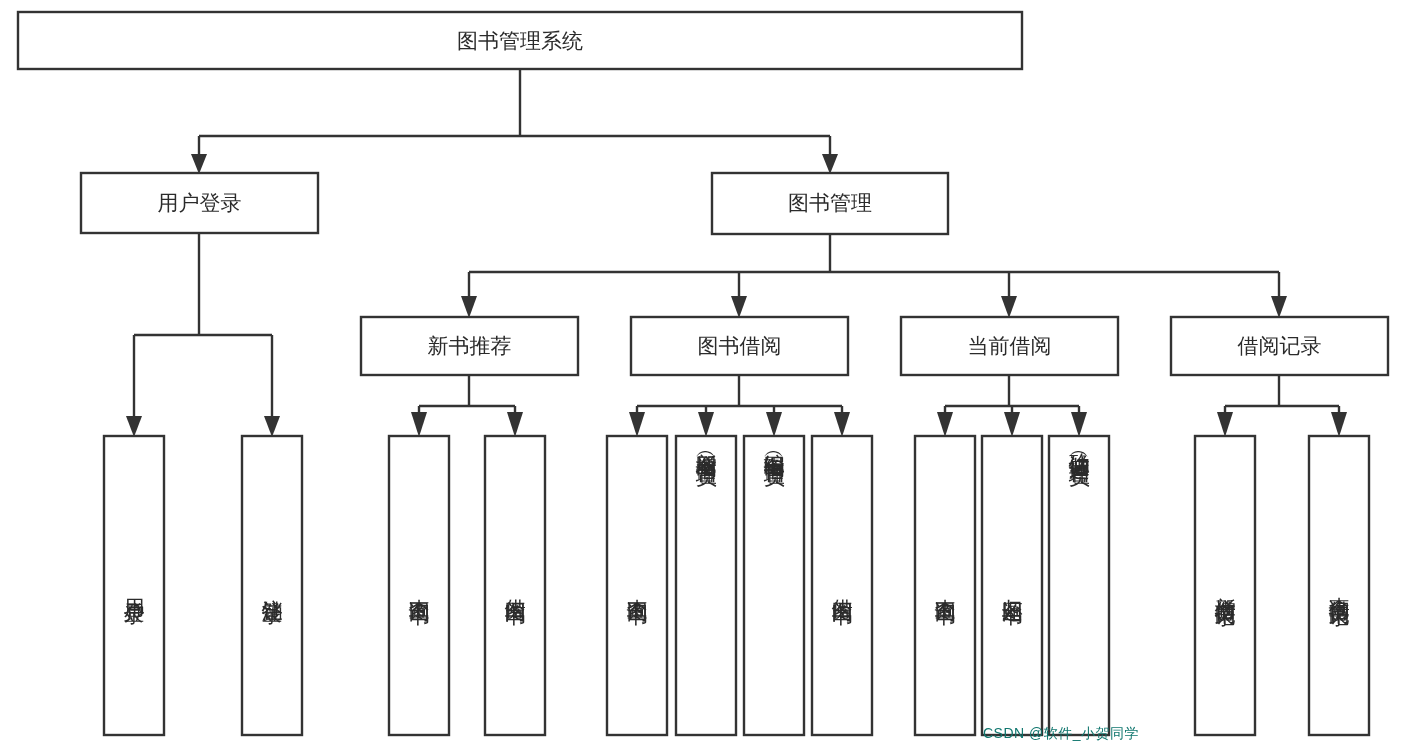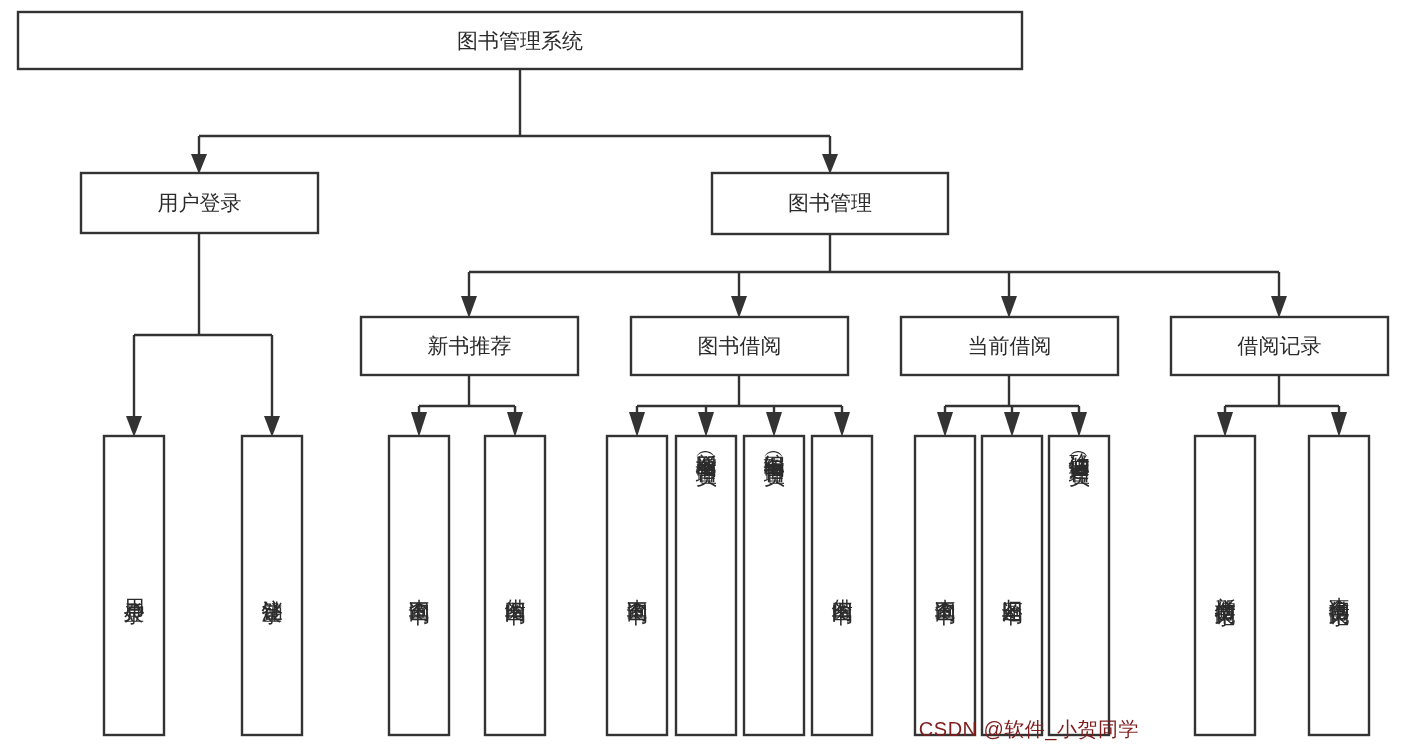--- a/index.html
+++ b/index.html
@@ -65,22 +65,22 @@
     letter-spacing: 2px;
     color: #2b2b2b;
     white-space: nowrap;
     text-align: center;
   }
   .watermark {
     position: absolute;
     right: 14px;
     bottom: 4px;
     font-family: "Liberation Sans", "DejaVu Sans", sans-serif;
-    font-size: 20px;
-    color: #7f1d1d;
+    font-size: 14px;
+    color: #0f766e;
     letter-spacing: 0.5px;
     white-space: nowrap;
     pointer-events: none;
   }
 </style>
 </head>
 <body>
 
 <div id="diagram-root">
 

